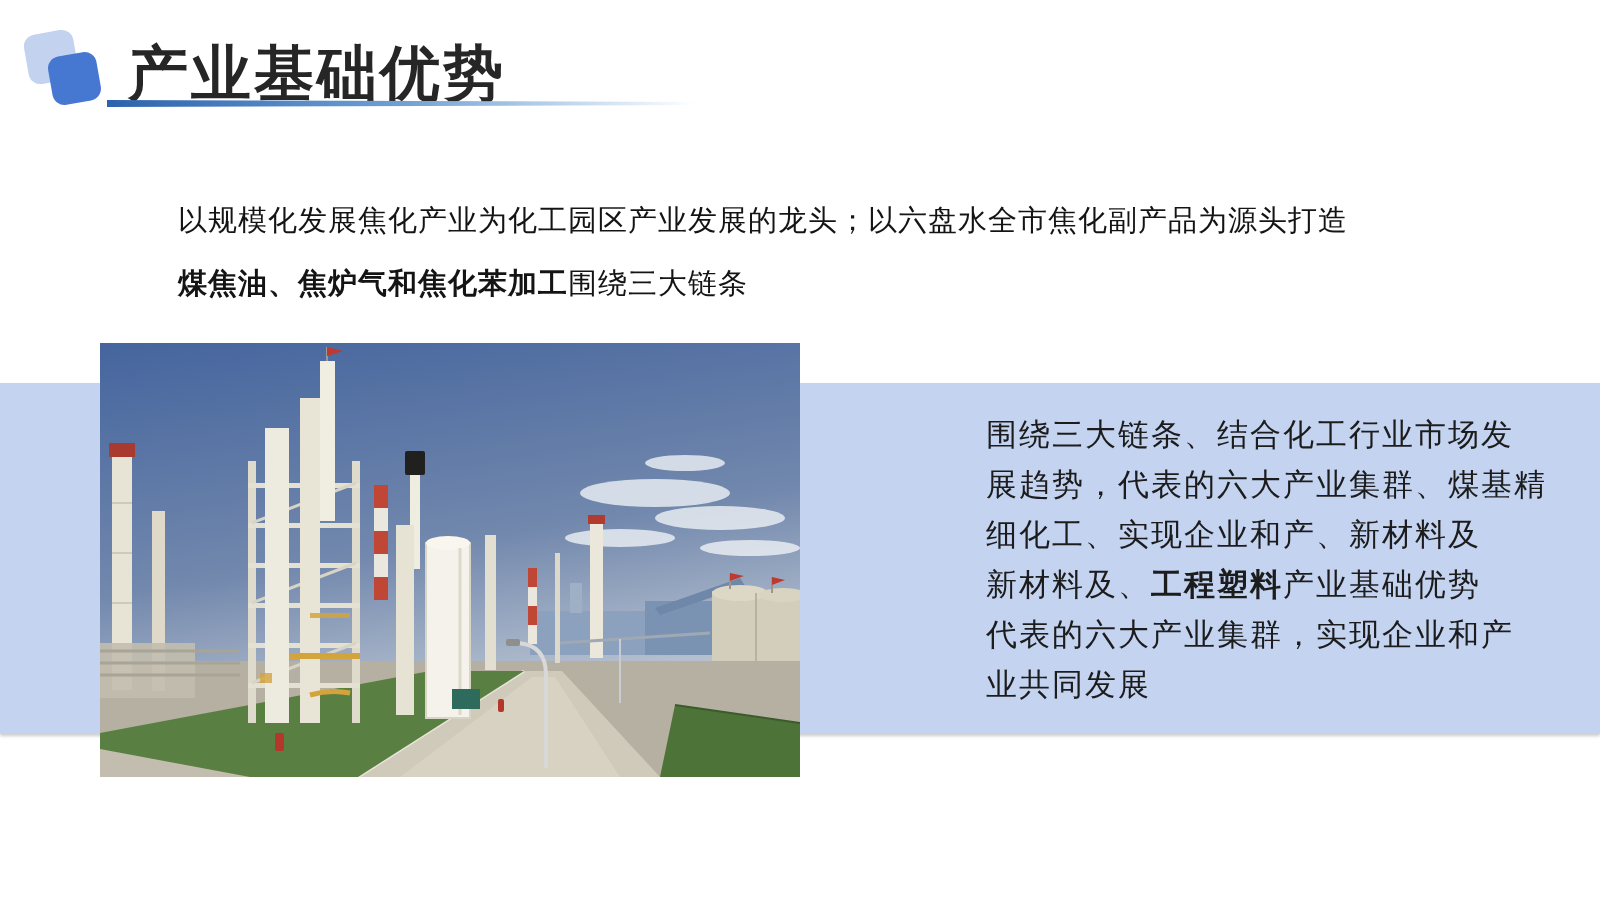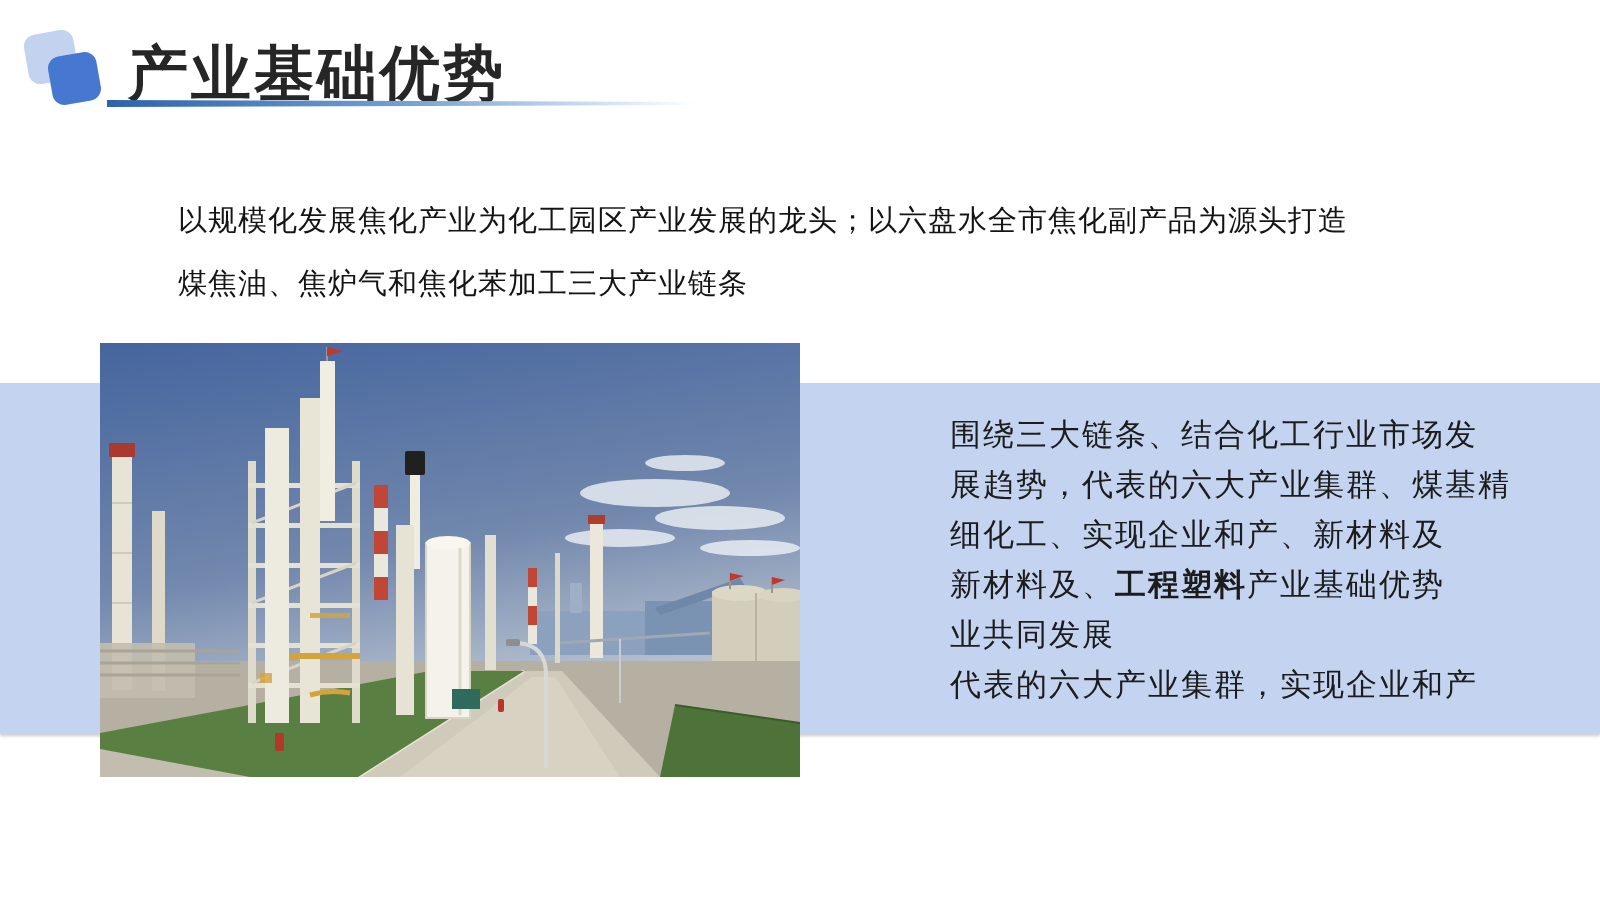--- a/index.html
+++ b/index.html
@@ -33,56 +33,56 @@
   .title-underline{
     position:absolute;left:107px;top:100px;width:588px;height:7px;
     background:linear-gradient(to right,var(--underline-start),#6f9fd4 50%,#c9ddf0 82%,rgba(214,232,246,0));
     clip-path:polygon(0 0,100% 28%,100% 72%,0 100%);
   }
 
   .intro{
     position:absolute;left:178px;top:189px;width:1340px;
     font-size:29px;line-height:63px;color:var(--body-text);letter-spacing:1px;
   }
-  .intro .bold{font-weight:400;}
+  .intro .bold{font-weight:700;}
 
   .band{
     position:absolute;left:0;top:383px;width:1600px;height:351px;
     background:var(--band-blue);
     box-shadow:0 2px 3px rgba(110,110,110,.35);
   }
 
   .photo{
     position:absolute;left:100px;top:343px;width:700px;height:434px;
   }
   .photo svg{display:block;width:700px;height:434px;}
 
   .panel{
     position:absolute;left:950px;top:410px;width:580px;
     font-size:31px;line-height:50px;color:#1c1c1c;letter-spacing:2px;
   }
-  .panel-line{height:50px;white-space:nowrap;}
+  .panel-line{height:50px;white-space:nowrap;margin-left:36px;}
   .panel .bold{font-weight:700;}
 </style>
 </head>
 <body>
 
 <div class="page">
 
   <div class="title-icon">
     <div class="sq sq-back"></div>
     <div class="sq sq-front"></div>
   </div>
 
   <h1 class="page-title">产业基础优势</h1>
   <div class="title-underline"></div>
 
   <div class="intro">
     <span>以规模化发展焦化产业为化工园区产业发展的龙头；以六盘水全市焦化副产品为源头打造</span><br>
-    <span class="bold">煤焦油、焦炉气和焦化苯加工</span><span>三大产业链条</span>
+    <span class="bold">煤焦油、焦炉气和焦化苯加工</span><span>围绕三大链条</span>
   </div>
 
   <div class="band"></div>
 
   <div class="photo">
     <svg viewBox="0 0 700 434" preserveAspectRatio="none">
       <defs>
         <linearGradient id="sky" x1="0" y1="0" x2="0.25" y2="1">
           <stop offset="0" stop-color="#45659e"></stop>
           <stop offset="0.55" stop-color="#7288ad"></stop>
@@ -211,17 +211,17 @@
         <path d="M210,352 q20,-6 40,-2" stroke="#d4a43c" stroke-width="5" fill="none"></path>
       </g>
     </svg>
   </div>
 
   <div class="panel">
     <div class="panel-line">围绕三大链条、结合化工行业市场发</div>
     <div class="panel-line">展趋势，代表的六大产业集群、煤基精</div>
     <div class="panel-line">细化工、实现企业和产、新材料及</div>
     <div class="panel-line"><span>新材料及、</span><span class="bold">工程塑料</span><span>产业基础优势</span></div>
+    <div class="panel-line">代表的六大产业集群，实现企业和产</div>
     <div class="panel-line">业共同发展</div>
-    <div class="panel-line">代表的六大产业集群，实现企业和产</div>
   </div>
 
 </div>
 
 </body></html>

